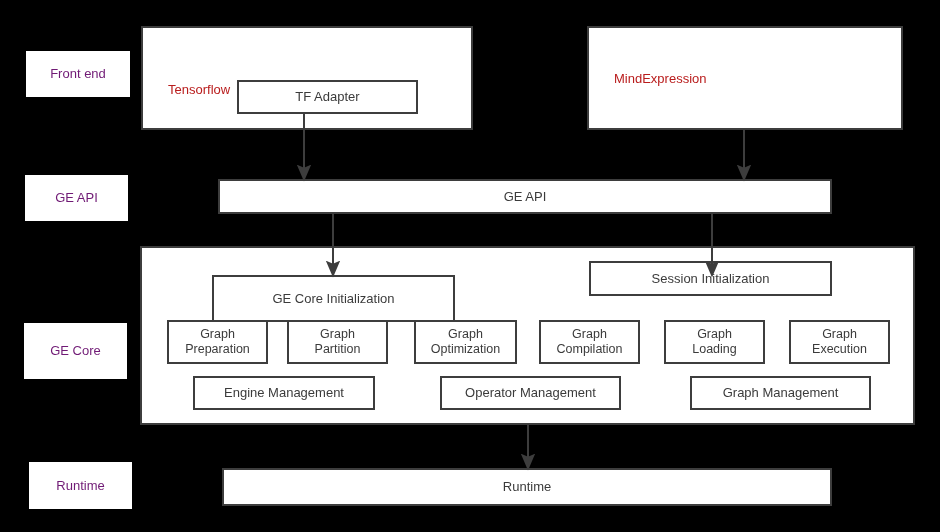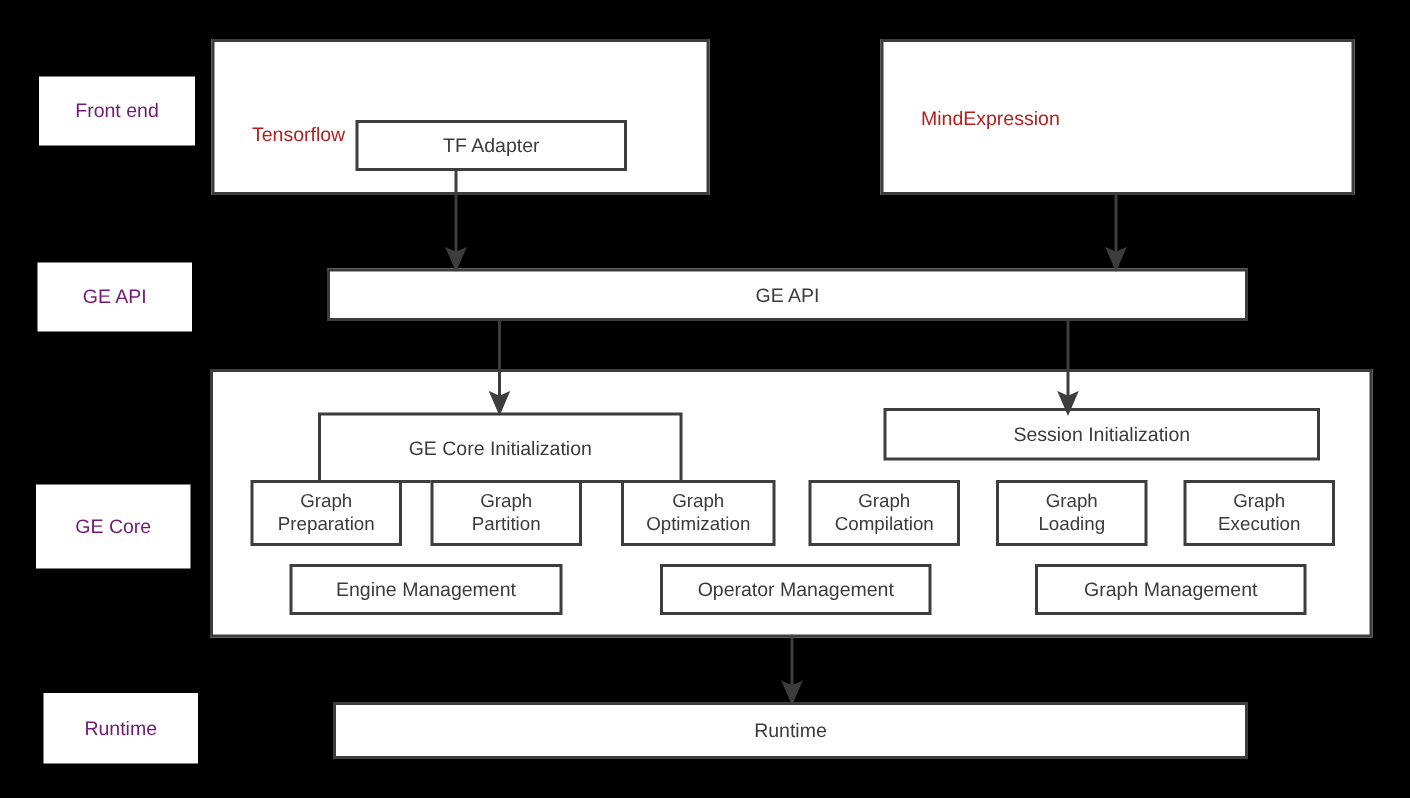--- a/index.html
+++ b/index.html
@@ -105,21 +105,21 @@
 
   <div class="box framed bar-label" style="left:218px; top:179px; width:614px; height:35px;">
     <span>GE API</span>
   </div>
 
   <div class="group-box" style="left:140px; top:246px; width:775px; height:179px;"></div>
 
   <div class="box framed init-box" style="left:212px; top:275px; width:243px; height:47px;">
     <span>GE Core Initialization</span>
   </div>
-  <div class="box framed init-box" style="left:589px; top:272px; width:291px; height:35px;">
+  <div class="box framed init-box" style="left:589px; top:261px; width:243px; height:35px;">
     <span>Session Initialization</span>
   </div>
 
   <div class="box framed small-box" style="left:167px; top:320px; width:101px; height:44px;">
     <span>Graph
 Preparation</span>
   </div>
   <div class="box framed small-box" style="left:287px; top:320px; width:101px; height:44px;">
     <span>Graph
 Partition</span>

